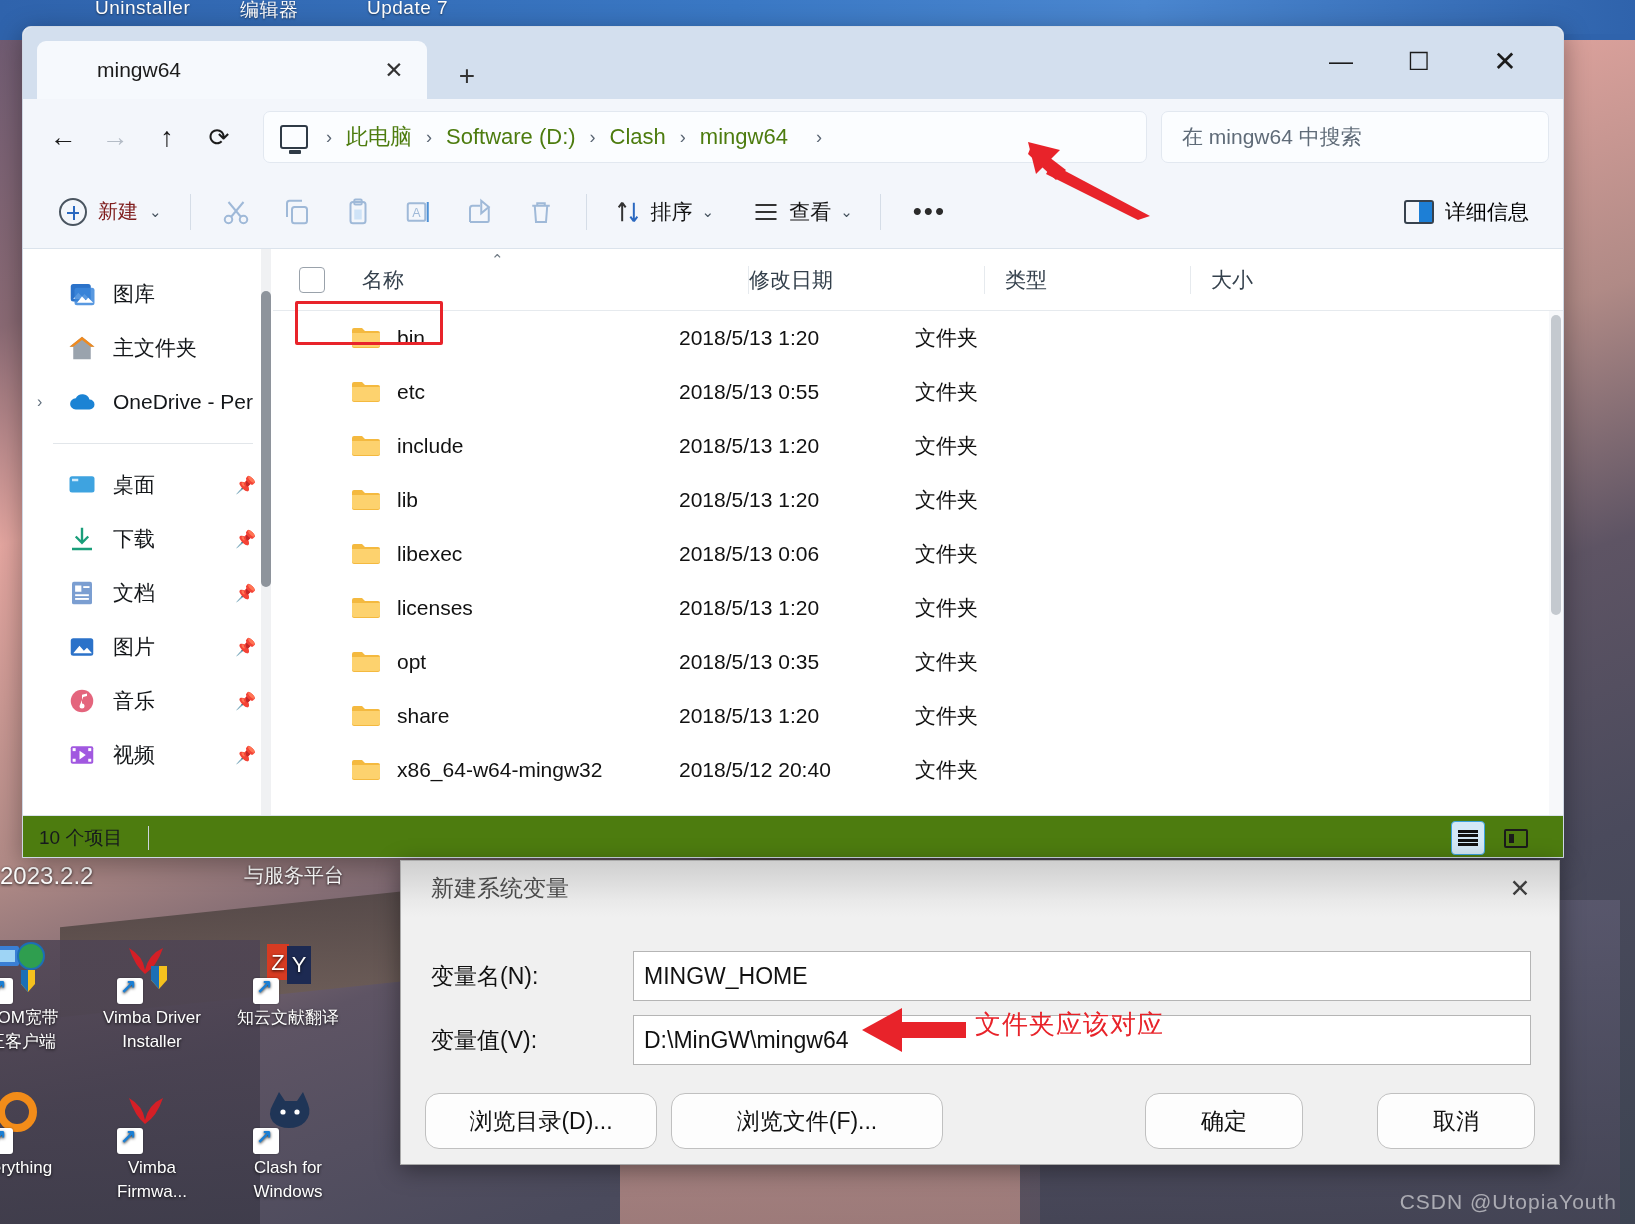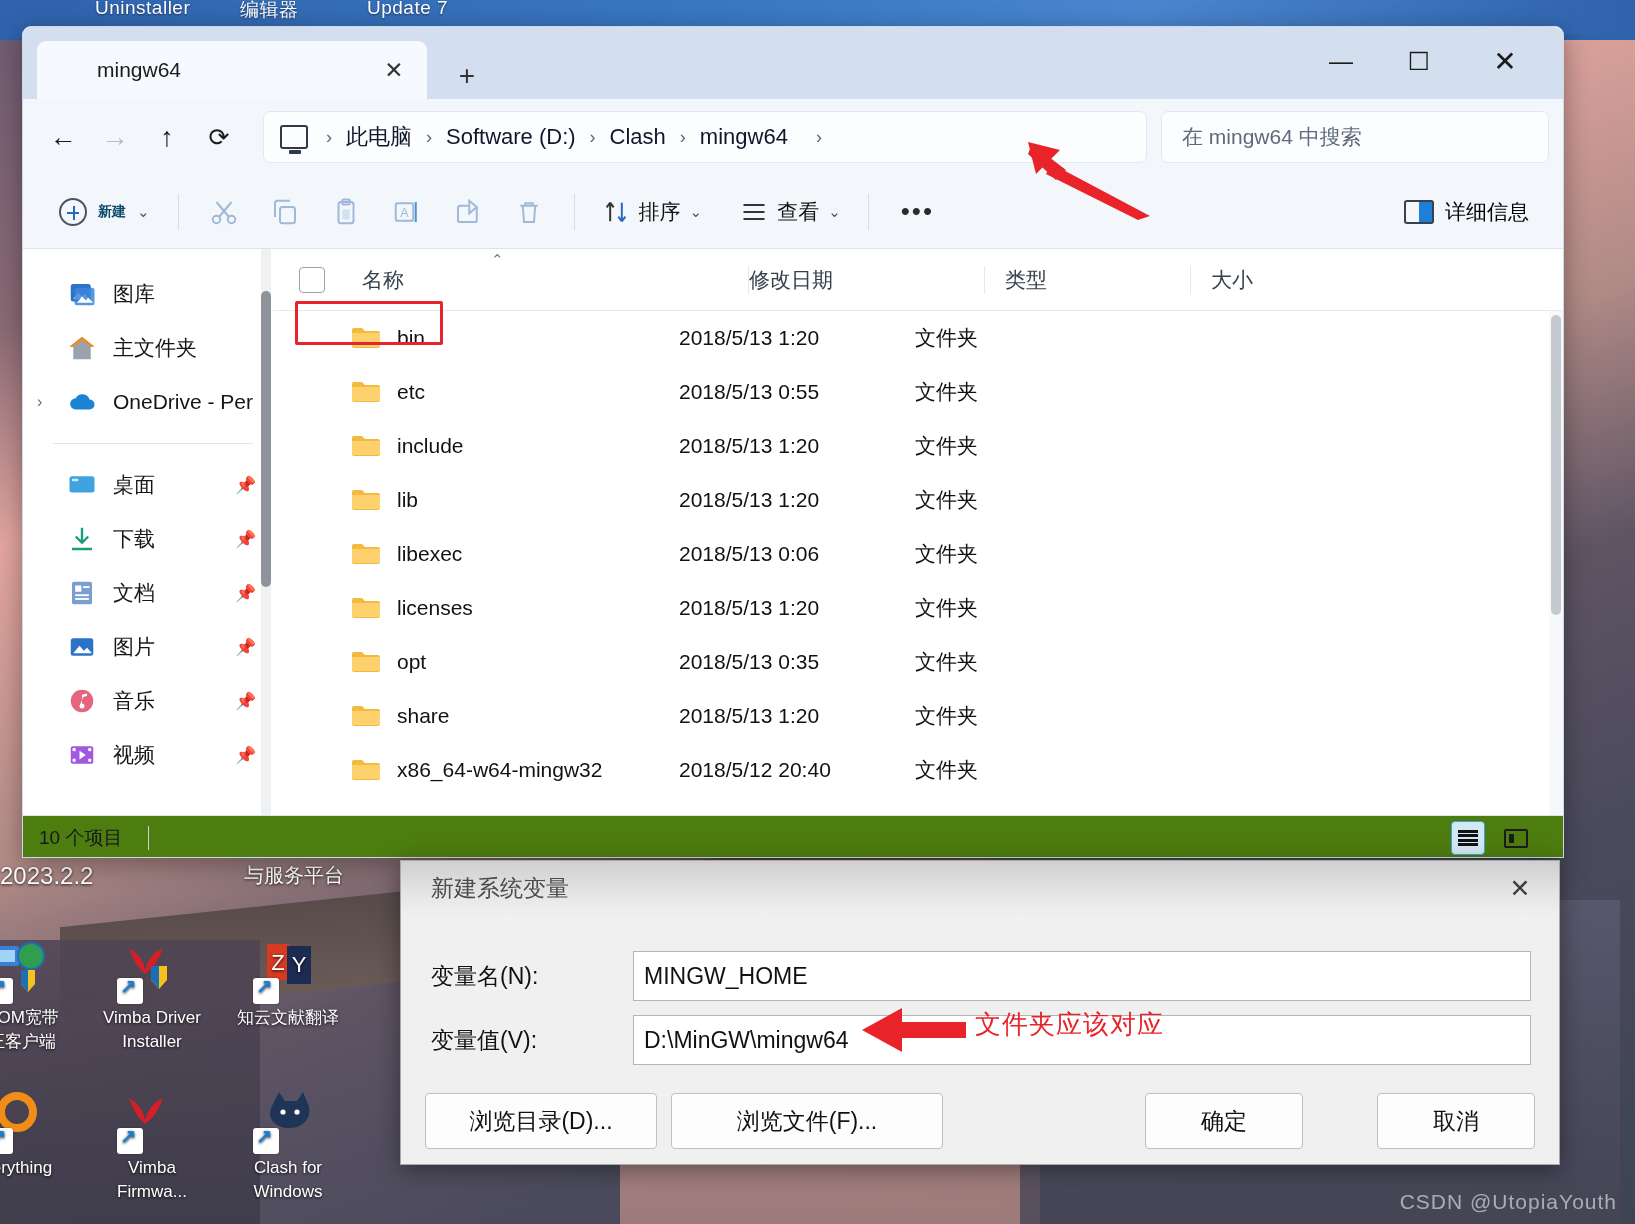--- a/index.html
+++ b/index.html
@@ -115,21 +115,21 @@
     width:52px; height:52px; border-radius:6px; display:flex;
     align-items:center; justify-content:center; font-size:27px; color:#1b1b1b;
     cursor:pointer;
   }
   .navbtn.disabled { color:#b4bcc6; }
   #breadcrumb {
     flex:1; height:52px; background:#fbfdff; border:1px solid #e2e8f0;
     border-radius:7px; margin-left:18px; display:flex; align-items:center;
     padding:0 16px; gap:0; overflow:hidden;
   }
-  .crumb { font-size:22px; color:#0f172a; padding:0 14px; white-space:nowrap; cursor:pointer;}
+  .crumb { font-size:22px; color:#4d7c0f; padding:0 14px; white-space:nowrap; cursor:pointer;}
   .crumb-sep { color:#5a6573; font-size:18px; }
   .pc-ico {
     width:28px; height:24px; border:2.3px solid #2f3a46; border-radius:3px;
     position:relative; flex:0 0 auto; margin-right:4px;
   }
   .pc-ico:after{
     content:""; position:absolute; left:7px; bottom:-7px; width:12px; height:4px;
     background:#2f3a46; border-radius:1px;
   }
   #searchbox {
@@ -146,21 +146,21 @@
   #newbtn { display:flex; align-items:center; gap:11px; padding:6px 12px; border-radius:6px; cursor:pointer;}
   .plus-circle {
     width:28px; height:28px; border:2px solid #4a5560; border-radius:50%;
     position:relative;
   }
   .plus-circle:before,.plus-circle:after{
     content:""; position:absolute; background:#2a68c0;
   }
   .plus-circle:before{ left:6px; top:12px; width:12px; height:2.4px; }
   .plus-circle:after { left:11.8px; top:6px; width:2.4px; height:14px; }
-  #newbtn .lbl { font-size:14px; color:#0c4a6e;font-weight:bold; }
+  #newbtn .lbl { font-size:20px; color:#7f1d1d; }
   .chev { font-size:15px; color:#43505c; }
   .tsep { width:1px; height:36px; background:#d5dde7; margin:0 16px; }
   .ticon {
     width:58px; height:50px; display:flex; align-items:center; justify-content:center;
     border-radius:6px; cursor:pointer; color:#9fb9d8;
   }
   .tgroup { display:flex; align-items:center; gap:3px; }
   .titem { display:flex; align-items:center; gap:9px; padding:6px 11px; border-radius:6px; cursor:pointer; }
   .titem .lbl { font-size:21px; color:#141414; }
   #dots { font-size:26px; letter-spacing:2px; color:#2b2b2b; padding:0 16px; cursor:pointer; }
@@ -292,21 +292,21 @@
   #row-value{ top:152px; }
   .dlg-label { width:232px; padding-left:30px; font-size:23px; color:#111; }
   .dlg-input {
     flex:1; margin-right:28px; height:50px; background:#fff;
     border:1px solid #b5b5b5; display:flex; align-items:center;
     padding:0 10px; font-size:23px; color:#111;
   }
   #dlg-buttons { position:absolute; left:0; top:232px; width:100%; height:60px; }
   .dbtn {
     position:absolute; top:0; height:56px; background:#fdfdfd;
-    border:1px solid #c0c0c0; border-radius:4px;
+    border:1px solid #c0c0c0; border-radius:14px;
     display:flex; align-items:center; justify-content:center;
     font-size:23px; color:#111; cursor:pointer;
   }
   #btn-browse-dir  { left:24px;  width:232px; }
   #btn-browse-file { left:270px; width:272px; }
   #btn-ok          { right:256px; width:158px; }
   #btn-cancel      { right:24px;  width:158px; }
 
   
   #watermark {

